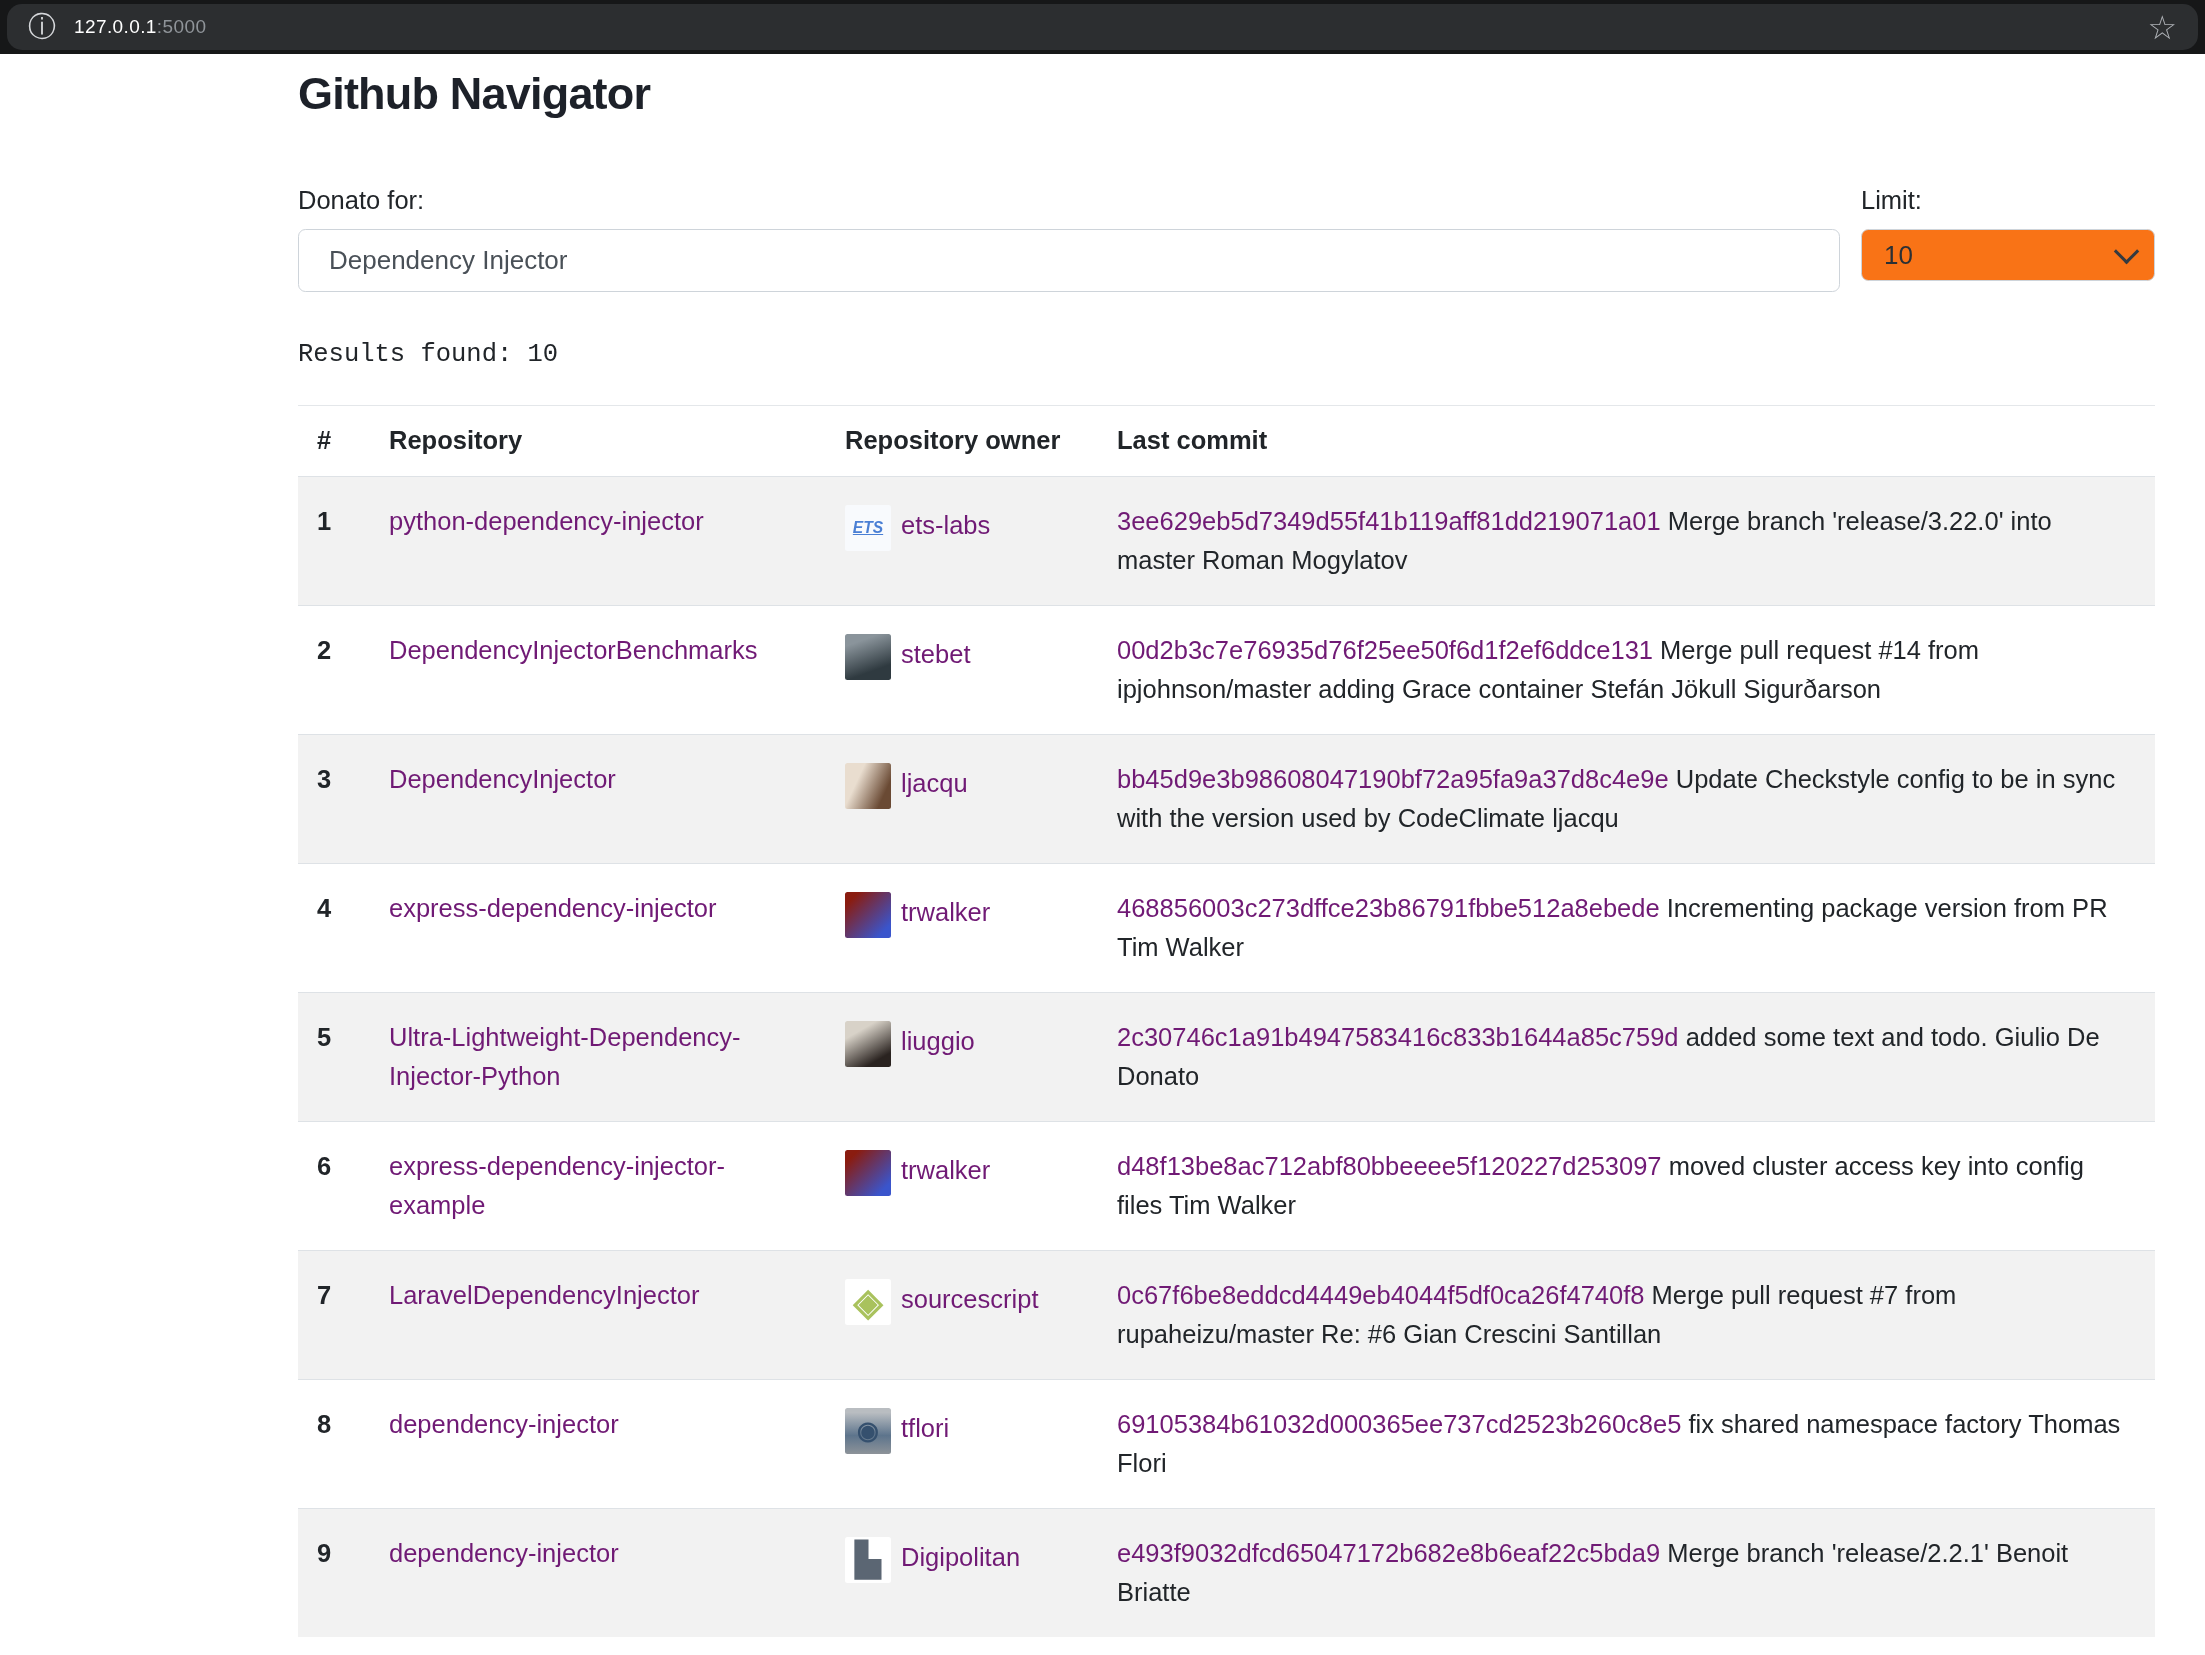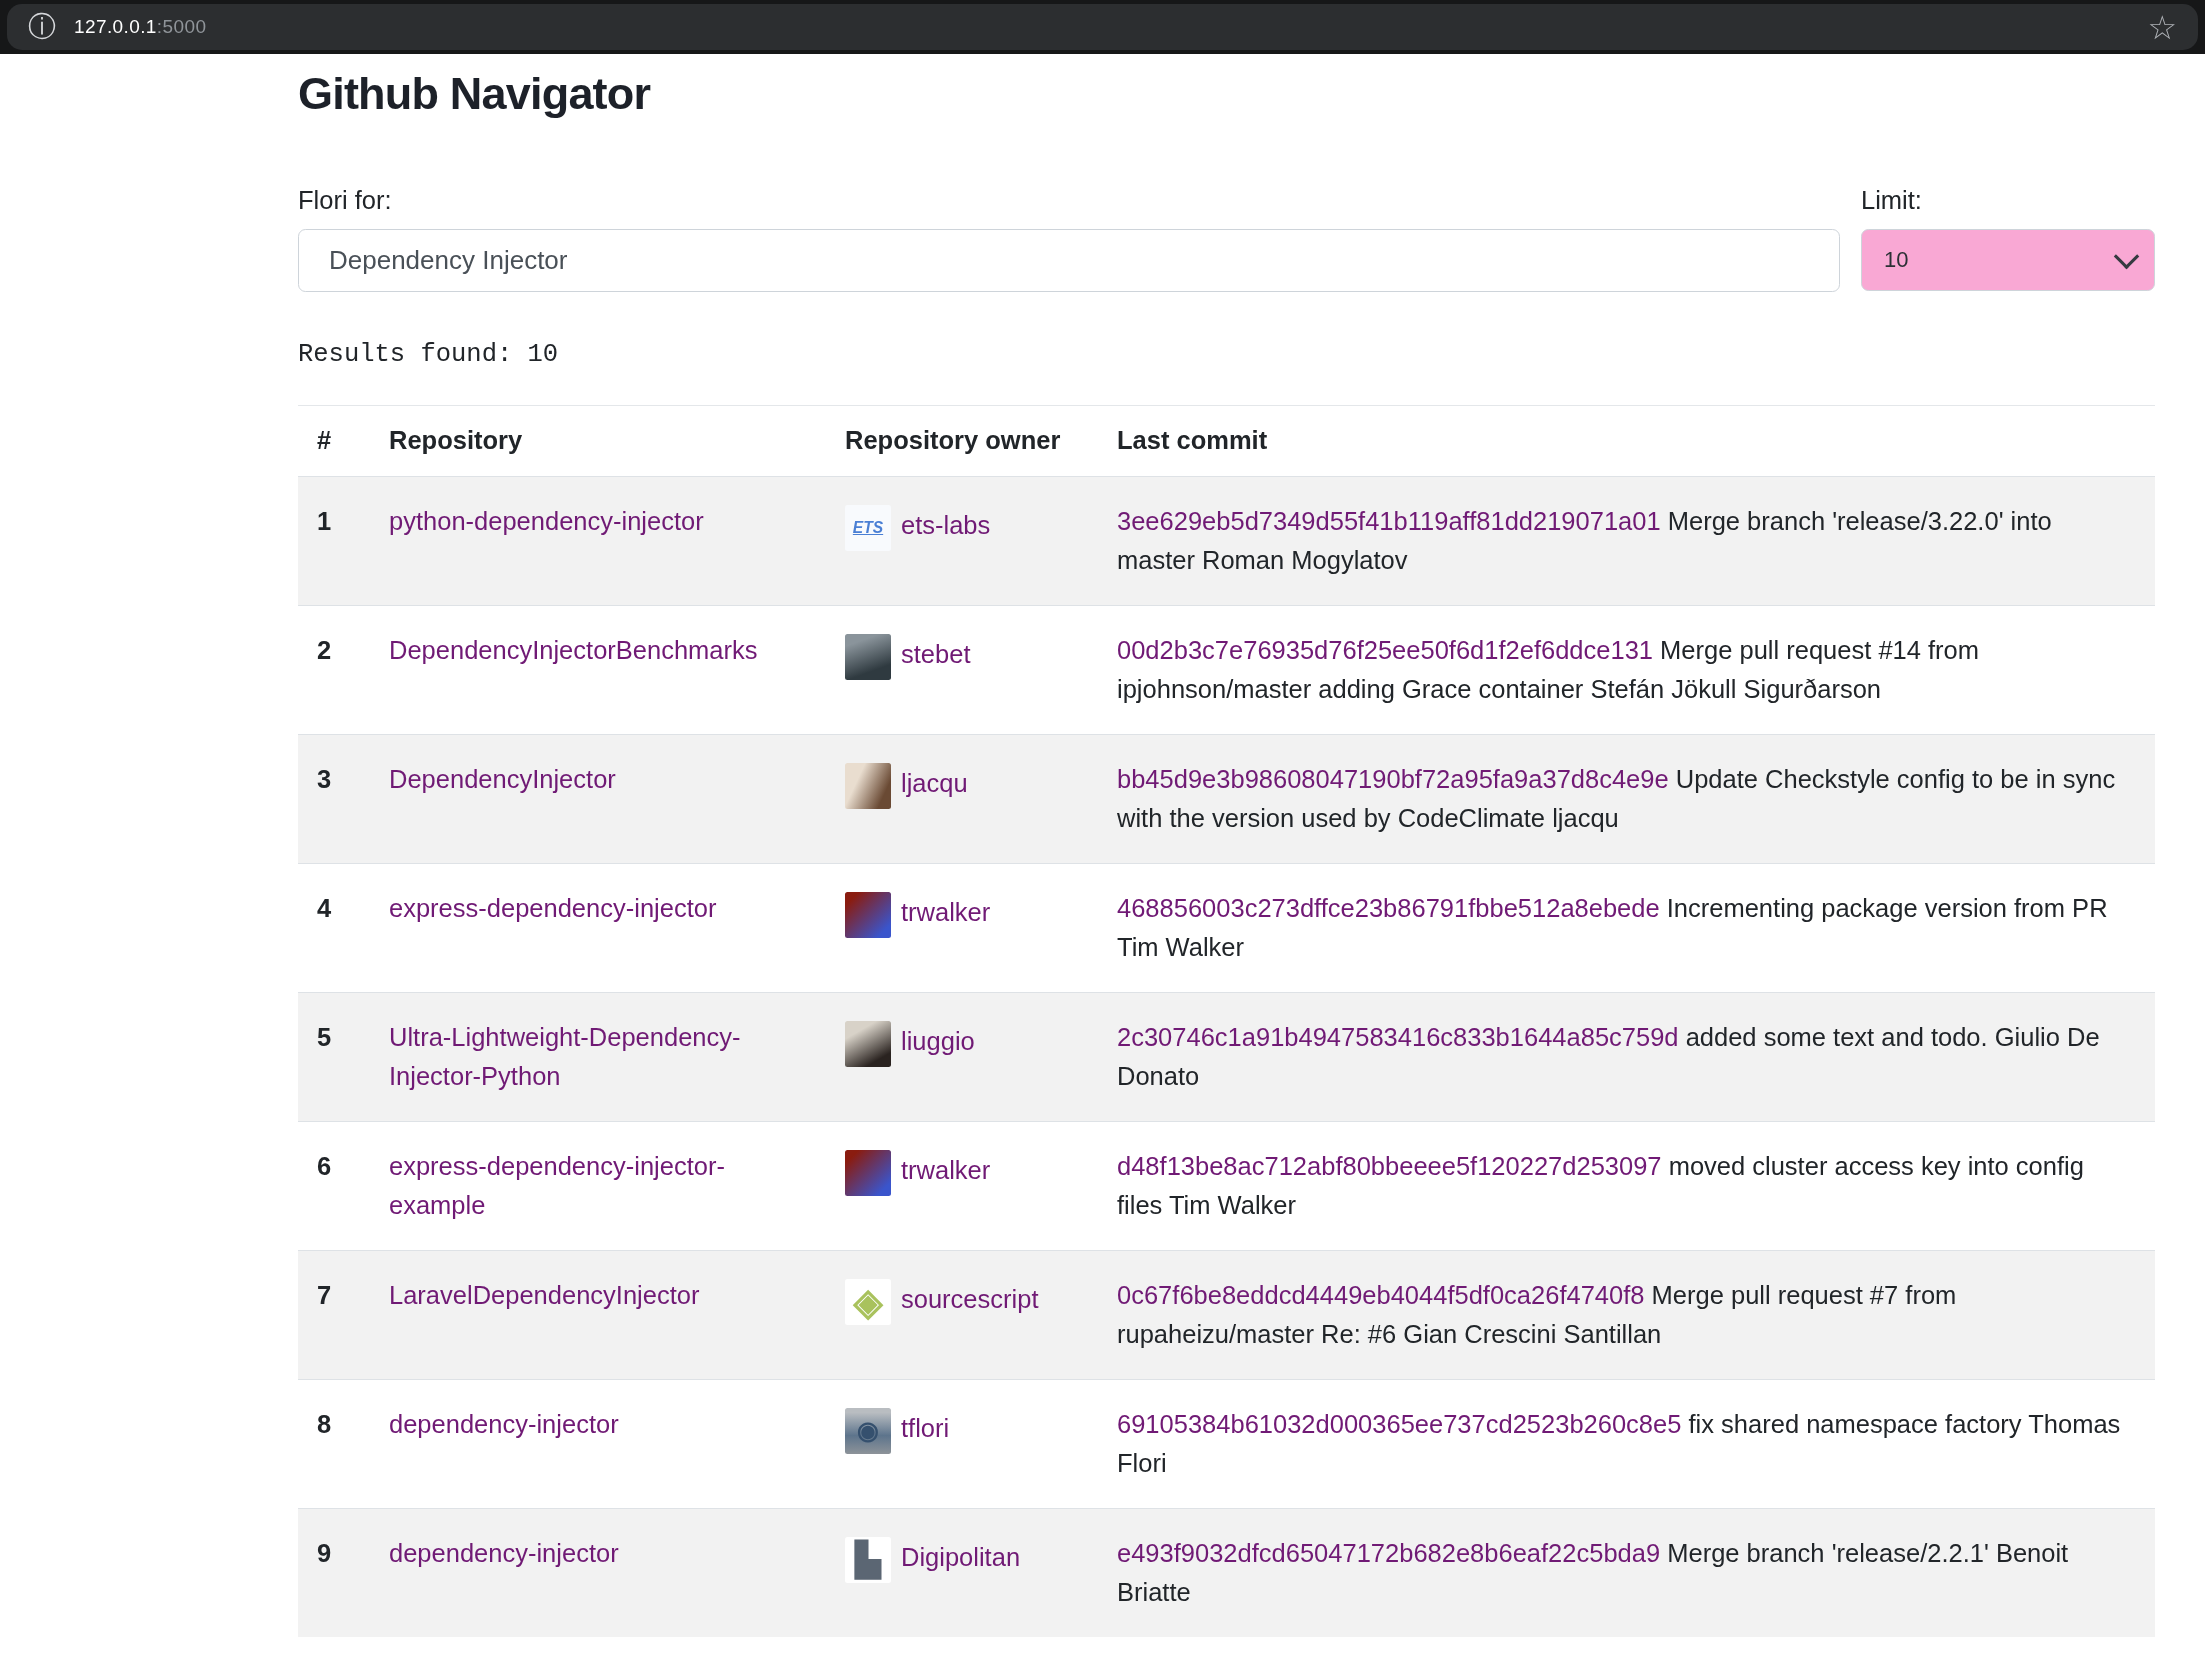--- a/index.html
+++ b/index.html
@@ -22,23 +22,23 @@
     margin-top: 14px; }
 
   
   .search-row { display: flex; margin-top: 66px; gap: 20.6px; }
   .search-col { flex: 1; }
   .limit-col { width: 294px; }
   .field-label { font-size: 25.5px; margin-bottom: 14px; display: block; }
   .text-input { width: 100%; height: 63px; border: 1.6px solid #ced4da; border-radius: 7.4px;
     font-size: 26px; color: #495057; padding: 0 30px; outline: none;
     font-family: "Liberation Sans", sans-serif; background: #fff; }
-  .select-box { width: 100%; height: 62px; border: 1.6px solid #ced4da; border-radius: 7.4px;
-    display: flex; align-items: center; padding: 0 22px; font-size: 22px; color: #2b3035;
-    background: #f9a8d4; cursor: pointer; }
+  .select-box { width: 100%; height: 52px; border: 1.6px solid #ced4da; border-radius: 7.4px;
+    display: flex; align-items: center; padding: 0 22px; font-size: 26px; color: #2b3035;
+    background: #f97316; cursor: pointer; }
   .chevron { margin-left: auto; width: 18px; height: 18px; border-right: 3.3px solid #343a40;
     border-bottom: 3.3px solid #343a40; transform: rotate(45deg) translateY(-5px); }
 
   .results-summary { font-size: 25.5px; margin-top: 48px; font-family: Liberation Mono, monospace; }
   hr.table-top-rule { border: none; border-top: 1.6px solid #e4e7ea; margin-top: 36px; }
 
   
   table.results { width: 100%; border-collapse: collapse; table-layout: fixed; margin-top: 0; }
   col.c-num { width: 72px; }
   col.c-repo { width: 456px; }
@@ -68,21 +68,21 @@
       <span class="url-text url-port">:5000</span>
     <span class="star-icon">☆</span>
   </div>
 </div>
 
 <div class="container">
   <h1 class="page-title">Github Navigator</h1>
 
   <div class="search-row">
     <div class="search-col">
-      <label class="field-label">Flori for:</label>
+      <label class="field-label">Donato for:</label>
       <input class="text-input" type="text" value="Dependency Injector" style="">
     </div>
     <div class="limit-col">
       <label class="field-label">Limit:</label>
       <div class="select-box">
         <span>10</span>
         <span class="chevron"></span>
       </div>
     </div>
   </div>

